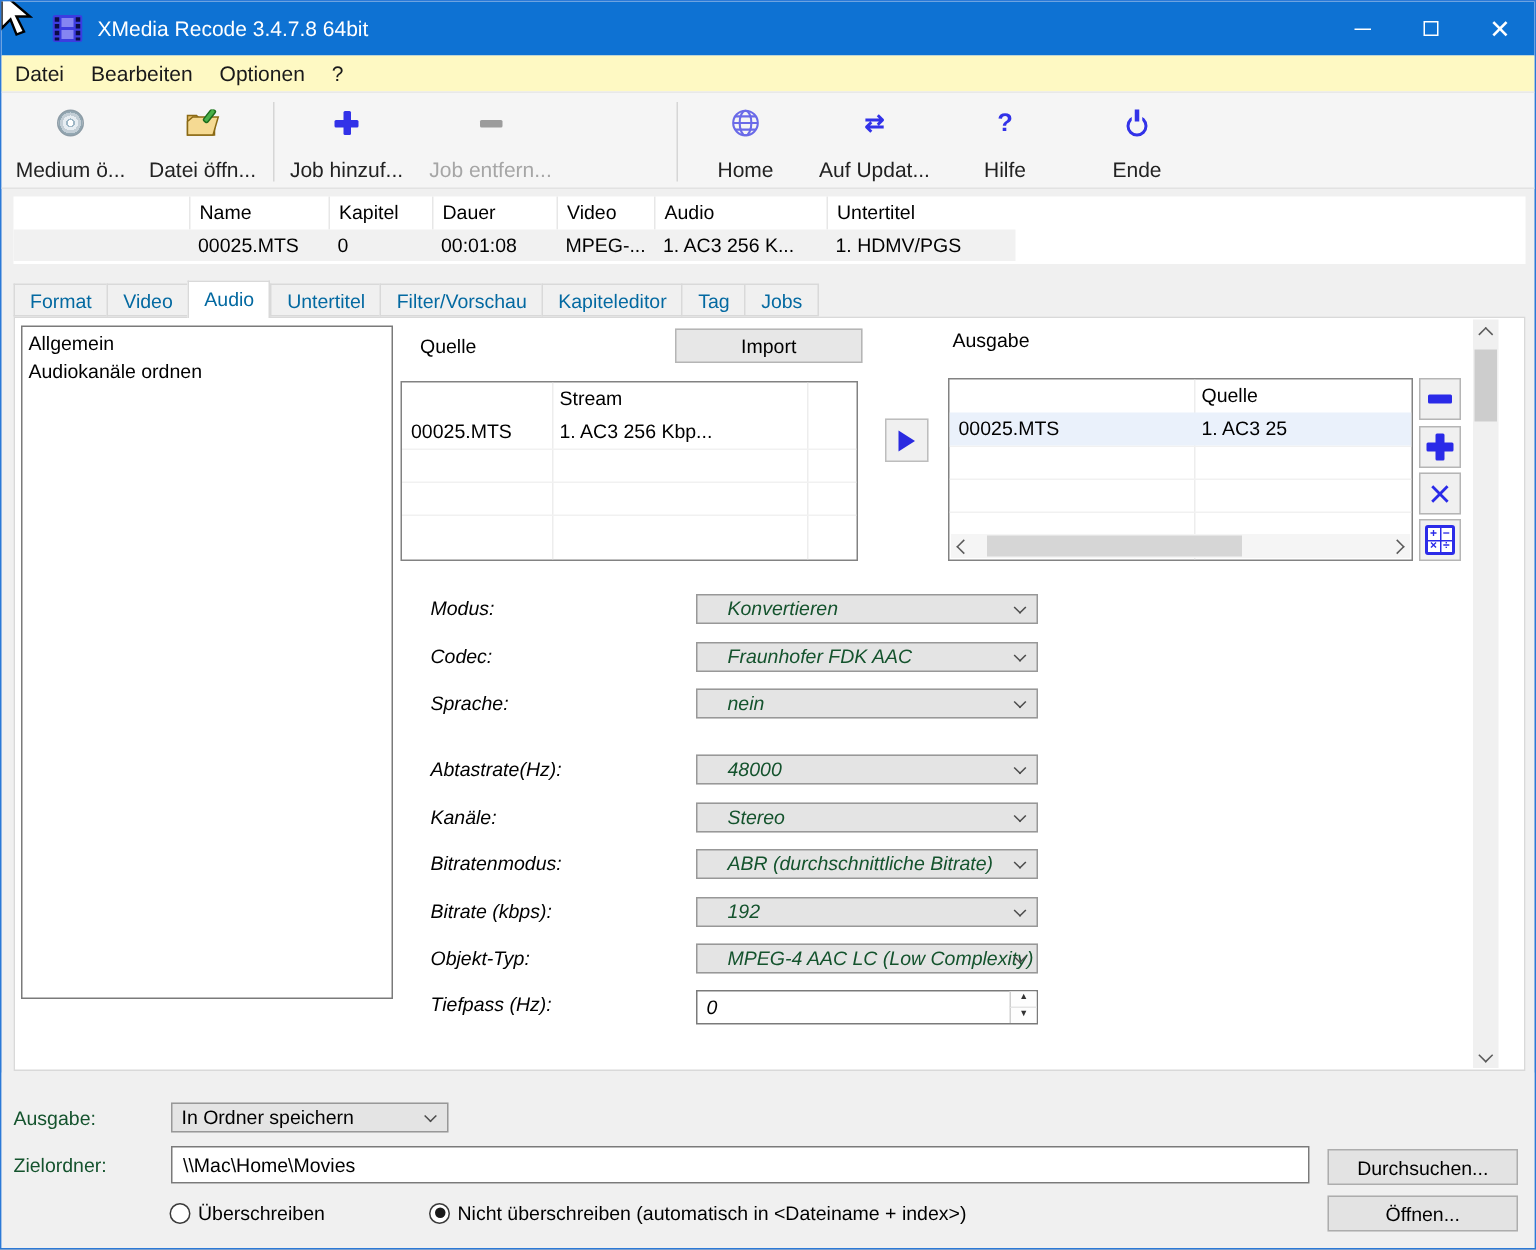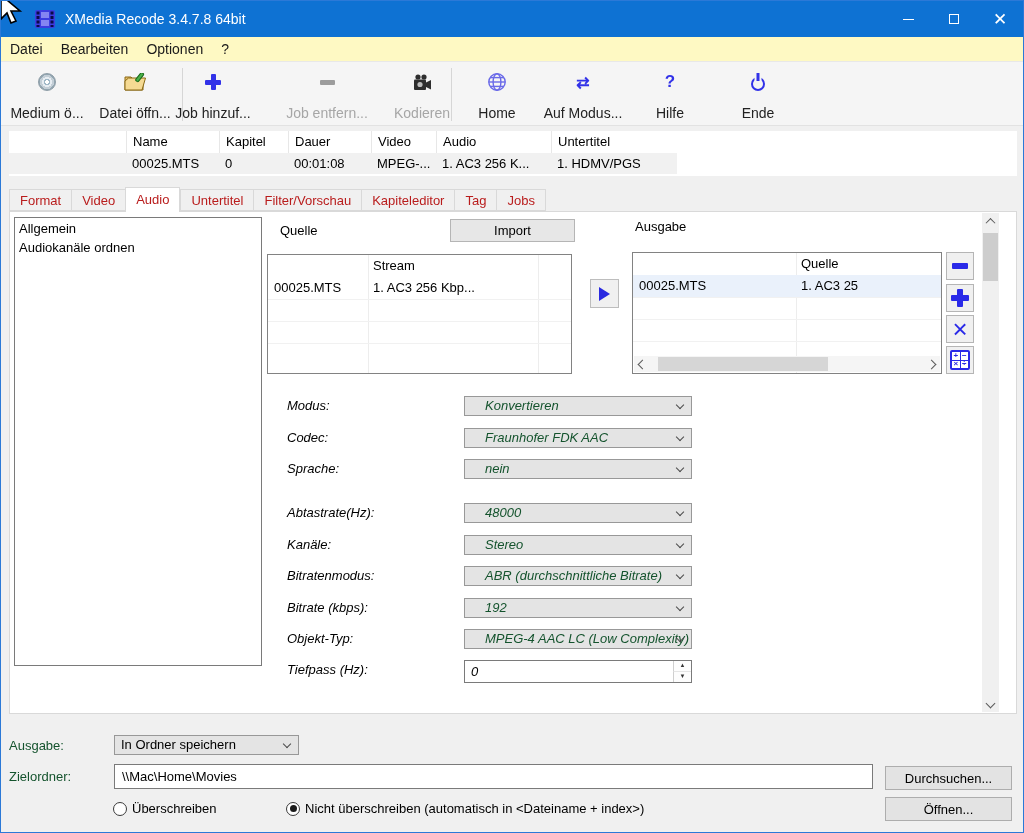--- a/index.html
+++ b/index.html
@@ -48,21 +48,21 @@
   #filelist { position: absolute; left: 8px; top: 130px; width: 1008px; height: 45px;
               background: #fff; font-size: 13px; color: #000; }
   .fl-head { position: absolute; top: 0; height: 22px; line-height: 22px; padding-left: 6px;
              border-left: 1px solid #e7e7e7; }
   .fl-row { position: absolute; top: 22px; left: 0; width: 668px; height: 21px; background: #f1f1f1; }
   .fl-cell { position: absolute; top: 0; height: 21px; line-height: 21px; padding-left: 6px; }
 
   
   #tabs { position: absolute; left: 8px; top: 188px; height: 23px; display: flex; font-size: 13px; z-index: 5; }
   .tab { padding: 3px 10px 0 10px; height: 22px; background: #f0f0f0; border: 1px solid #d9d9d9;
-         margin-right: 0; border-right: none; color: #b91c1c; }
+         margin-right: 0; border-right: none; color: #0369a1; }
   .tab:last-child { border-right: 1px solid #d9d9d9; }
   .tab.active { background: #fff; height: 25px; margin-top: -2px; padding-top: 4px;
                 border: 1px solid #d9d9d9; border-bottom: none; position: relative; z-index: 6; }
 
   
   #panel { position: absolute; left: 8px; top: 210px; width: 1008px; height: 503px;
            background: #fff; border: 1px solid #d9d9d9; font-size: 13px; }
   #cat-list { position: absolute; left: 4px; top: 5px; width: 248px; height: 449px;
               background: #fff; border: 1px solid #7a7a7a; padding-top: 1px; }
   .cat-item { padding: 1px 4px; line-height: 17px; }
@@ -192,60 +192,48 @@
       <span class="tb-ico">
         <svg width="23" height="18" viewBox="0 0 23 18">
           <path d="M1 4 h6 l2 2 h10 v11 h-18 z" fill="#e8c06a" stroke="#8a6914"></path>
           <path d="M1 8 l3.5 -3 h17 l-3.5 12 h-17 z" fill="#f5da93" stroke="#8a6914"></path>
           <rect x="14" y="-1" width="3.4" height="10" rx="1.2" transform="rotate(38 15.5 4)" fill="#49b049" stroke="#1c6b1c"></rect>
         </svg>
       </span>
       <span>Datei öffn...</span>
     </div>
     <div class="tb-sep" style="left:181px"></div>
-    <div class="tb-item" style="left:168px;width:88px">
+    <div class="tb-item" style="left:186px;width:88px">
       <span class="tb-ico">
           <span class="cross"></span>
         </span>
       <span>Job hinzuf...</span>
     </div>
     <div class="tb-item disabled" style="left:278px;width:96px">
       <span class="tb-ico">
           <span class="minus-glyph"></span>
         </span>
       <span>Job entfern...</span>
-    </div>
-    <div class="tb-item disabled" style="left:378px;width:86px">
-      <span class="tb-ico">
-        <svg width="20" height="17" viewBox="0 0 20 17">
-          <circle cx="6" cy="3" r="2.6" fill="#2e2e2e"></circle>
-            <circle cx="12" cy="3" r="2.6" fill="#2e2e2e"></circle>
-          <rect x="2" y="5.5" width="12" height="10.5" rx="1" fill="#2e2e2e"></rect>
-          <polygon points="14,8.5 19,6 19,15.5 14,13" fill="#2e2e2e"></polygon>
-          <circle cx="8" cy="10.5" r="2.6" fill="#bdbdbd"></circle>
-        </svg>
-      </span>
-      <span>Kodieren</span>
     </div>
     <div class="tb-sep" style="left:450px"></div>
     <div class="tb-item" style="left:464px;width:64px">
       <span class="tb-ico">
         <svg width="20" height="20" viewBox="0 0 20 20" fill="none" stroke="#6a6ae8" stroke-width="1.4">
           <circle cx="10" cy="10" r="8.2"></circle>
             <ellipse cx="10" cy="10" rx="3.9" ry="8.2"></ellipse>
           <path d="M1.8 10 h16.4"></path>
             <path d="M3 5.6 h14"></path>
             <path d="M3 14.4 h14"></path>
         </svg>
       </span>
       <span>Home</span>
     </div>
     <div class="tb-item" style="left:537px;width:90px">
       <span class="tb-ico txt-ico" style="font-size:16px">⇄</span>
-      <span>Auf Modus...</span>
+      <span>Auf Updat...</span>
     </div>
     <div class="tb-item" style="left:637px;width:64px">
       <span class="tb-ico txt-ico" style="font-size:17px">?</span>
       <span>Hilfe</span>
     </div>
     <div class="tb-item" style="left:723px;width:68px">
       <span class="tb-ico">
           <span class="icon-power">
             <i></i>
           </span>

